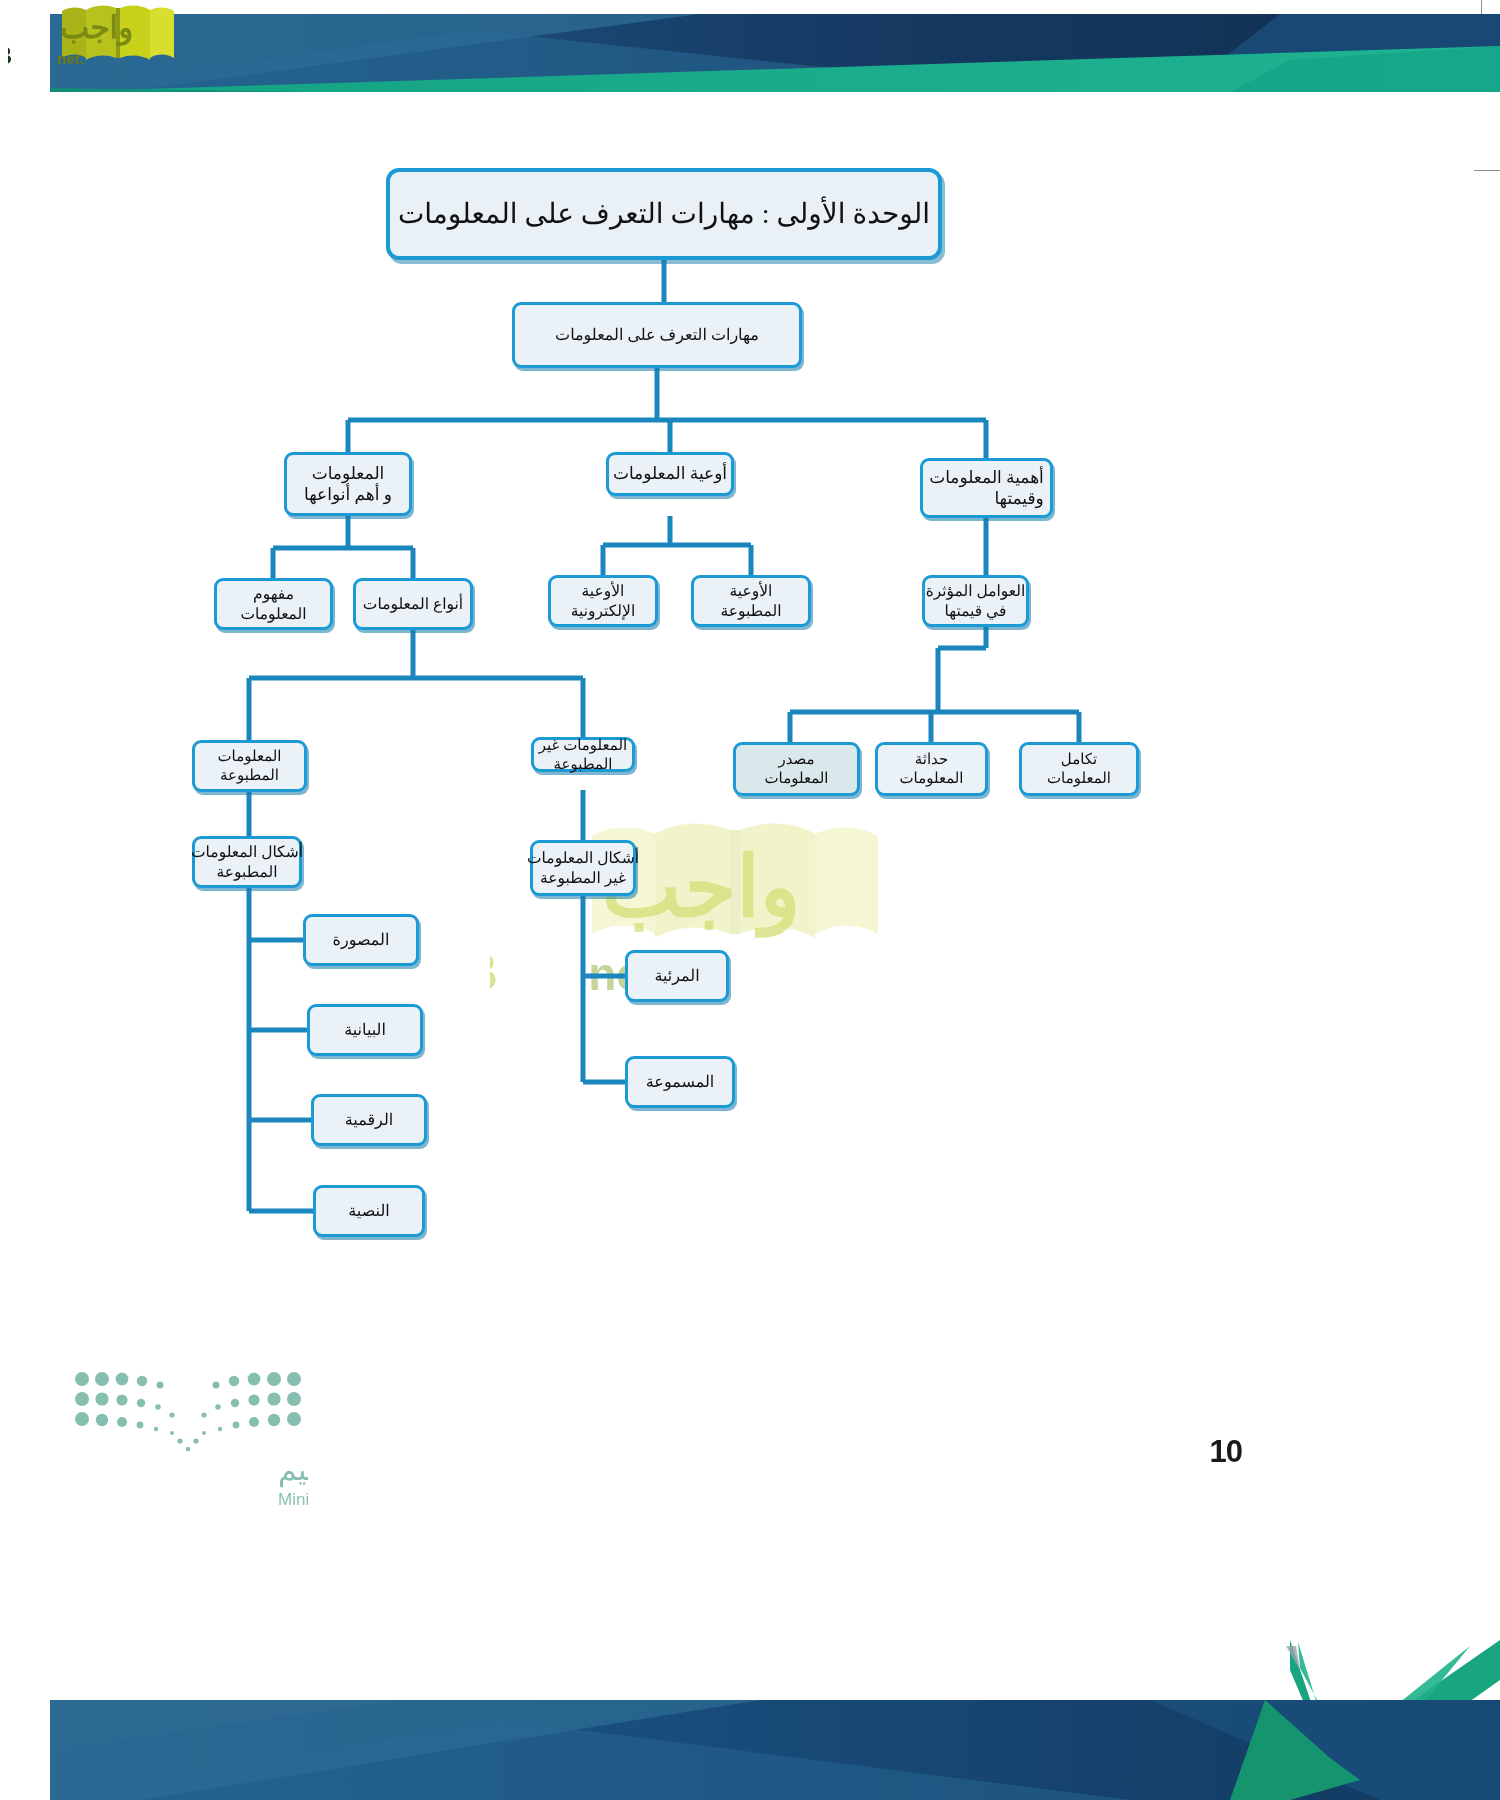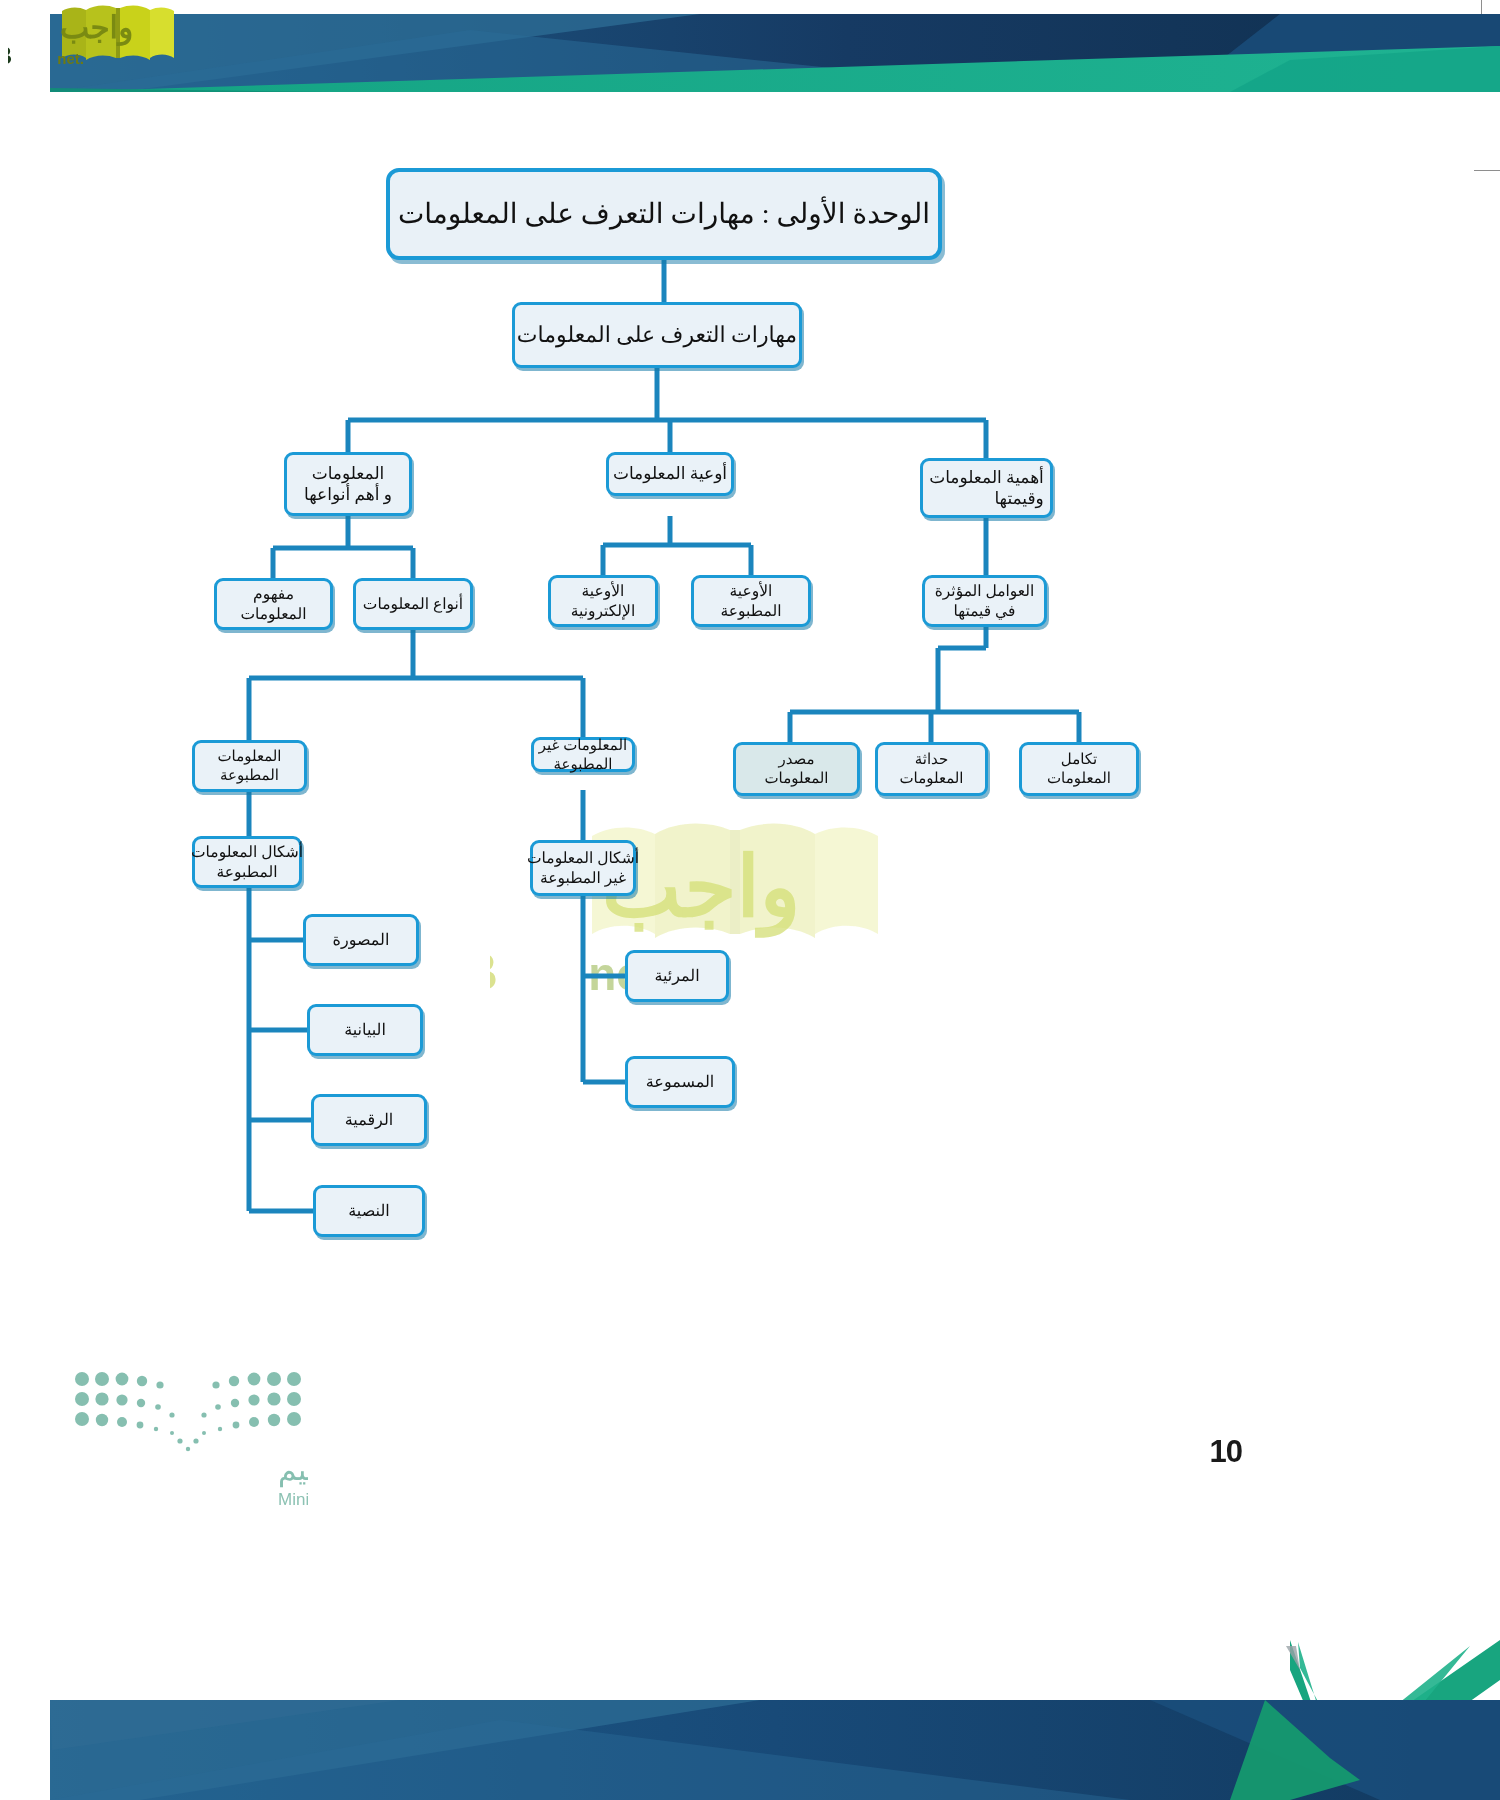--- a/index.html
+++ b/index.html
@@ -126,21 +126,21 @@
   .node .lines span { display: block; white-space: nowrap; }
 
   .node.root {
     font-size: 28px;
     border-width: 4px;
     border-radius: 13px;
     background: #e9f1f7;
     box-shadow: 3px 4px 0 0 rgba(21,122,168,.5);
     align-items: center;
   }
-  .node.lvl2 { font-size: 22px; }
+  .node.lvl2 { font-size: 16px; }
   .node.lvl3 { font-size: 17px; }
   .node.lvl4 { font-size: 15.5px; }
   .node.lvl5 { font-size: 15px; }
   .node.leaf { font-size: 16px; }
   .node.shaded { background: #d9e8ea; }
 </style>
 </head>
 <body>
 
 <div class="page-sheet"></div>
@@ -303,21 +303,21 @@
         <span>الأوعية</span>
         <span>الإلكترونية</span>
       </div>
     </div>
     <div class="node lvl4" style="left: 691px; top: 575px; width: 120px; height: 52px;">
       <div class="lines">
         <span>الأوعية</span>
         <span>المطبوعة</span>
       </div>
     </div>
-    <div class="node lvl4" style="left: 922px; top: 575px; width: 125px; height: 52px; border-radius: 10px;">
+    <div class="node lvl4" style="left: 922px; top: 575px; width: 107px; height: 52px;">
       <div class="lines">
         <span>العوامل المؤثرة</span>
         <span>في قيمتها</span>
       </div>
     </div>
     <div class="node lvl5" style="left: 192px; top: 740px; width: 115px; height: 52px;">
       <div class="lines">
         <span>المعلومات</span>
         <span>المطبوعة</span>
       </div>

